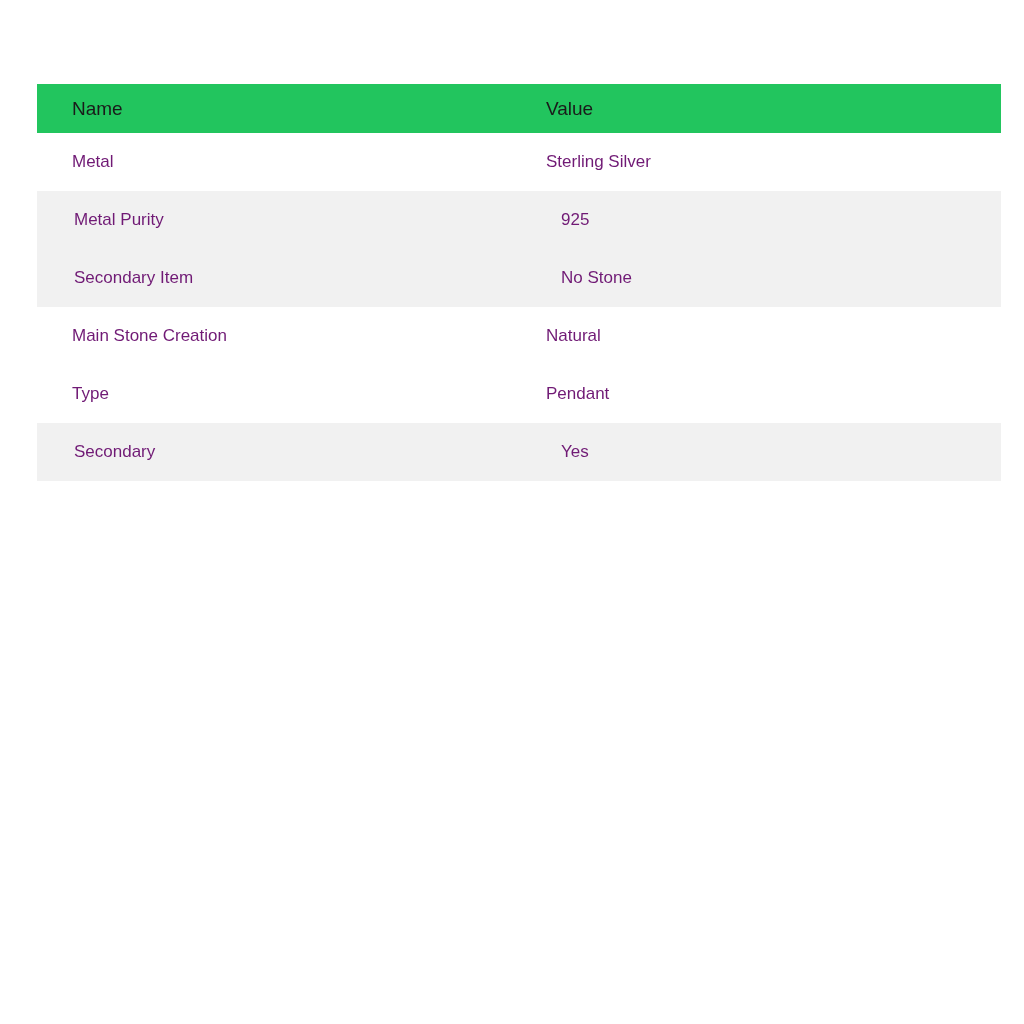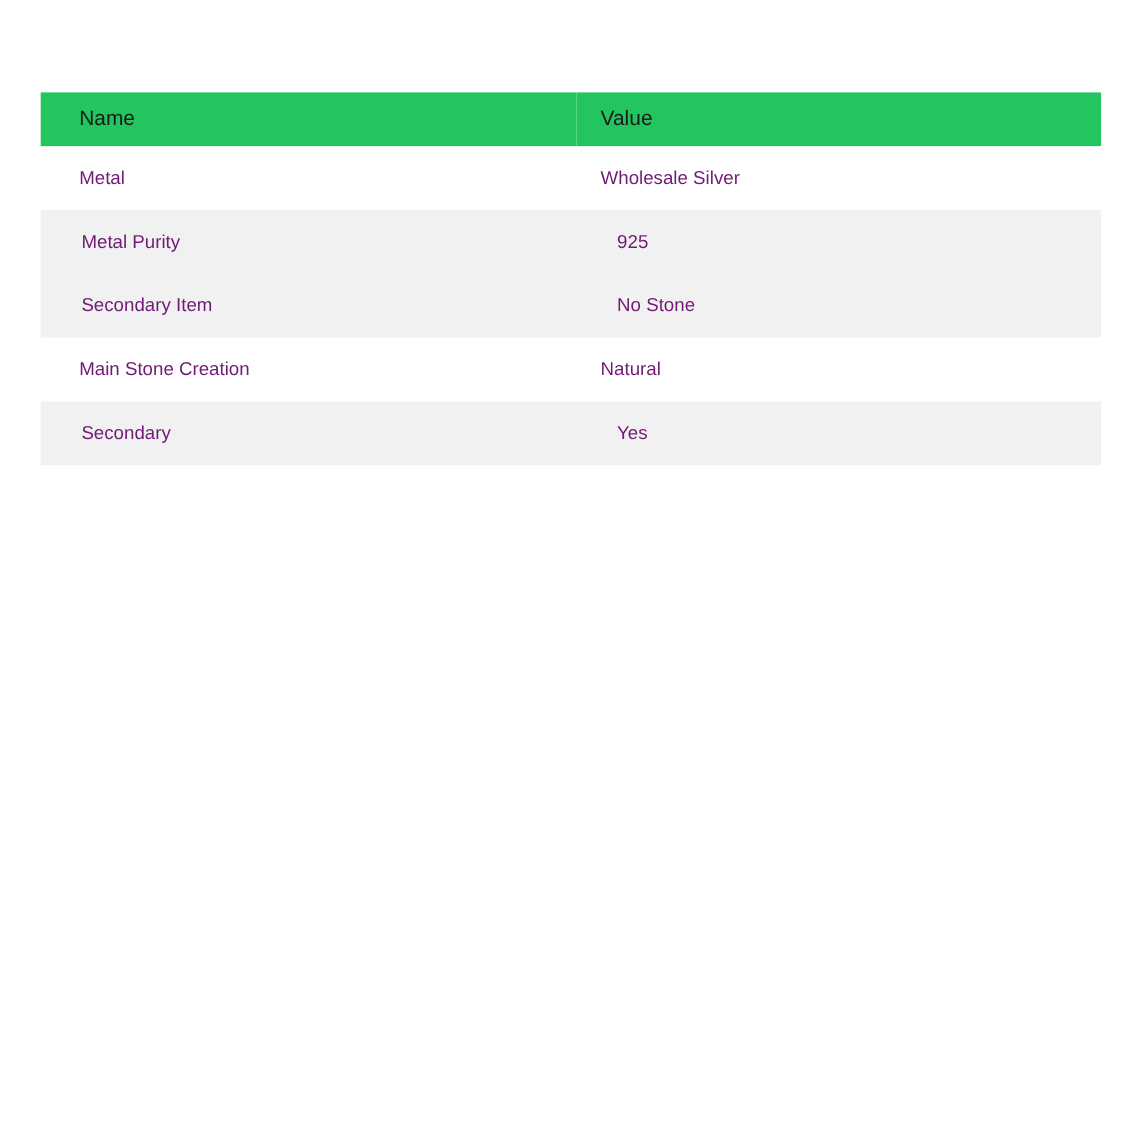--- a/index.html
+++ b/index.html
@@ -76,34 +76,38 @@
     </colgroup>
     <thead>
       <tr>
         <th class="name-head">Name</th>
         <th class="value-head">Value</th>
       </tr>
     </thead>
     <tbody>
       <tr class="plain">
         <td class="name-cell">Metal</td>
-        <td class="value-cell">Wholesale Silver</td>
+        <td class="value-cell">Sterling Silver</td>
       </tr>
       <tr class="alt">
         <td class="name-cell">Metal Purity</td>
         <td class="value-cell">925</td>
       </tr>
       <tr class="alt">
         <td class="name-cell">Secondary Item</td>
         <td class="value-cell">No Stone</td>
       </tr>
       <tr class="plain">
         <td class="name-cell">Main Stone Creation</td>
         <td class="value-cell">Natural</td>
       </tr>
+      <tr class="plain">
+        <td class="name-cell">Type</td>
+        <td class="value-cell">Pendant</td>
+      </tr>
       <tr class="alt">
         <td class="name-cell">Secondary</td>
         <td class="value-cell">Yes</td>
       </tr>
     </tbody>
   </table>
 
 </div>
 
 </body></html>

